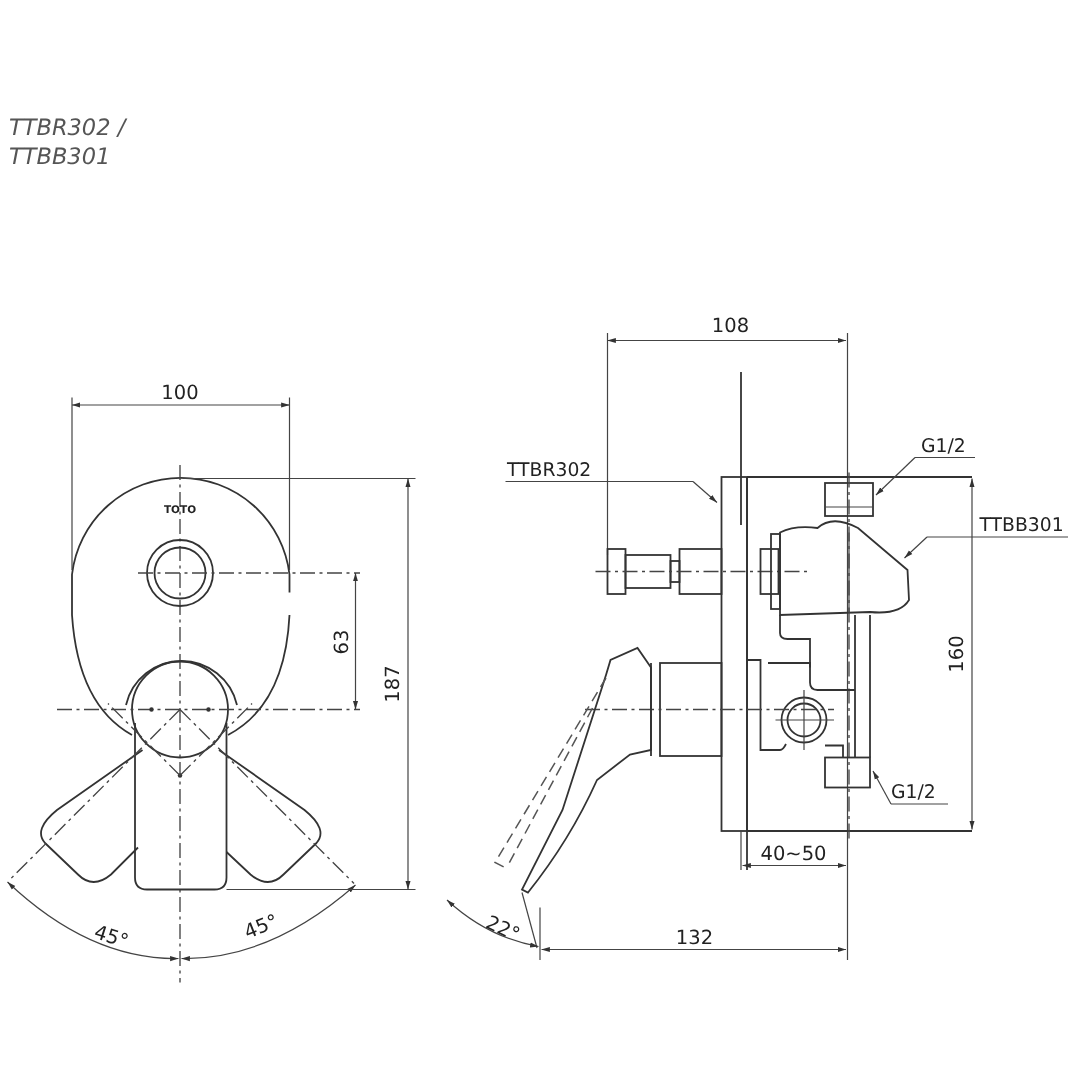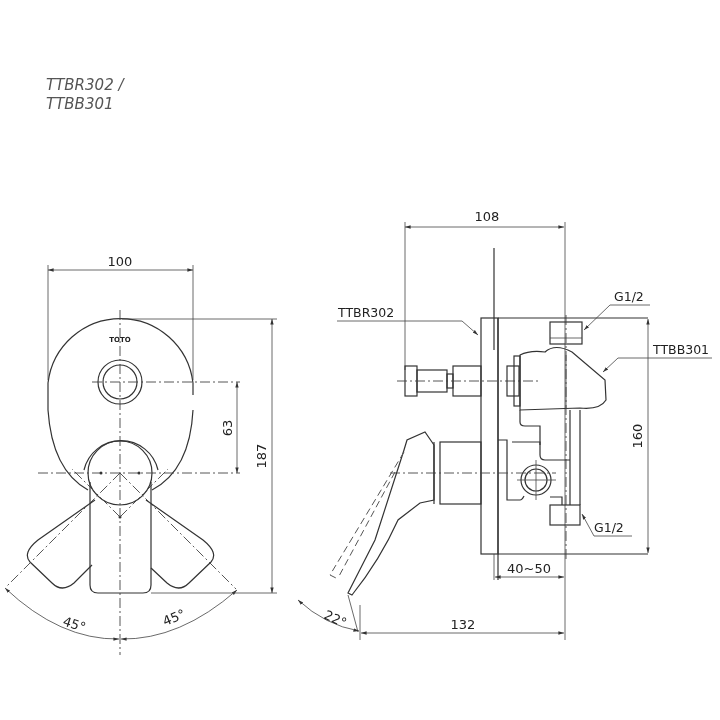--- a/index.html
+++ b/index.html
@@ -1,17 +1,17 @@
 <!DOCTYPE html>
 <html><head>
 <meta charset="utf-8">
 <style>
   html, body { margin:0; padding:0; background:#ffffff; }
   body { width:720px; height:720px; position:relative; overflow:hidden; font-family:"DejaVu Sans", sans-serif; }
-  .title { position:absolute; left:6px; top:76px; font-family:"DejaVu Sans", sans-serif; font-style:italic; font-size:15px; line-height:19px; color:#555;margin-left:40px; }
+  .title { position:absolute; left:6px; top:76px; font-family:"DejaVu Sans", sans-serif; font-style:italic; font-size:15px; line-height:19px; color:#555; }
   svg { position:absolute; left:0; top:0; }
   .ln { stroke:#333; stroke-width:1.2; fill:none; }
   .thin { stroke:#444; stroke-width:0.8; fill:none; }
   .dash { stroke:#444; stroke-width:0.9; fill:none; stroke-dasharray:10 3 2 3; }
   .dashed { stroke:#555; stroke-width:1; fill:none; stroke-dasharray:7 4; }
   .dimtxt { font-family:"DejaVu Sans", sans-serif; font-size:13px; fill:#222; }
   .lbl { font-family:"DejaVu Sans", sans-serif; font-size:12.5px; fill:#222; }
 </style>
 </head>
 <body>

